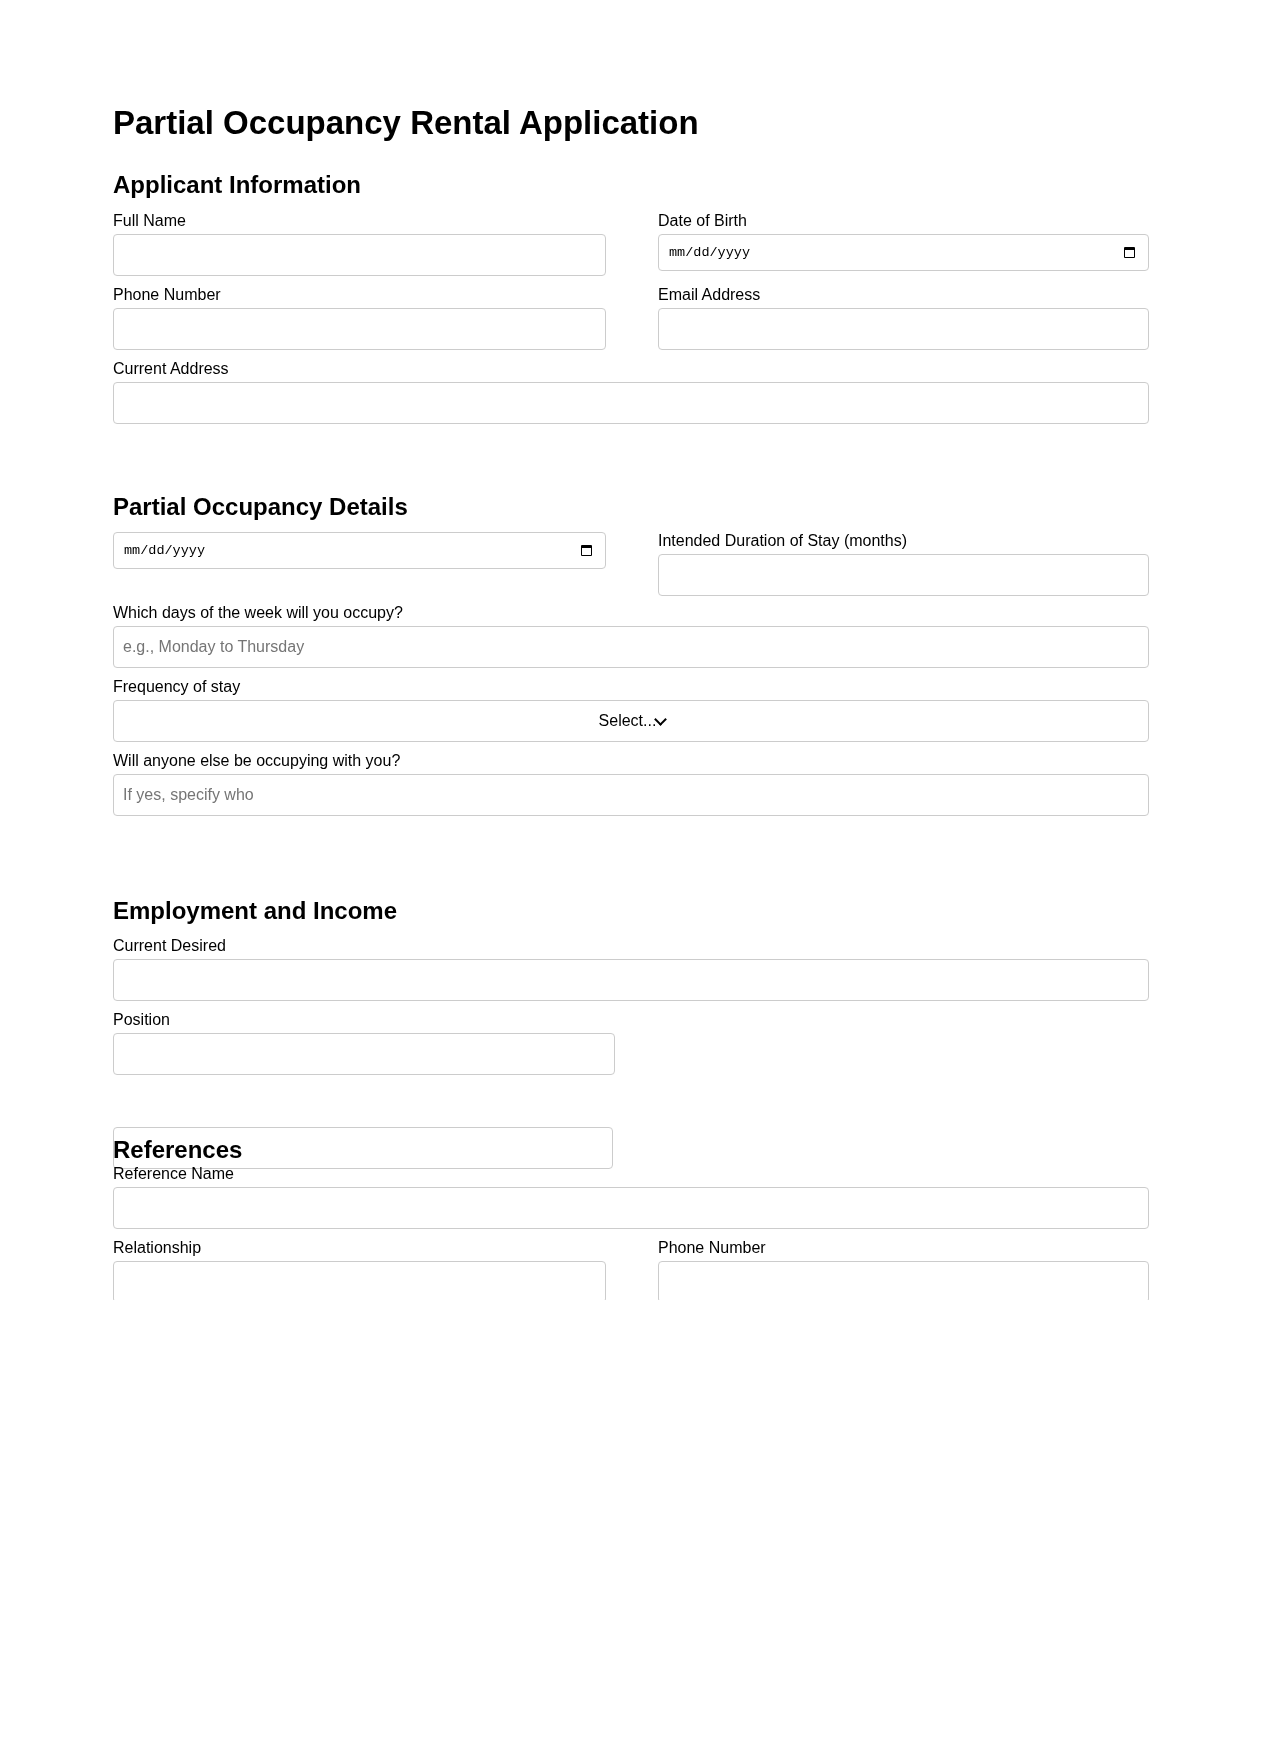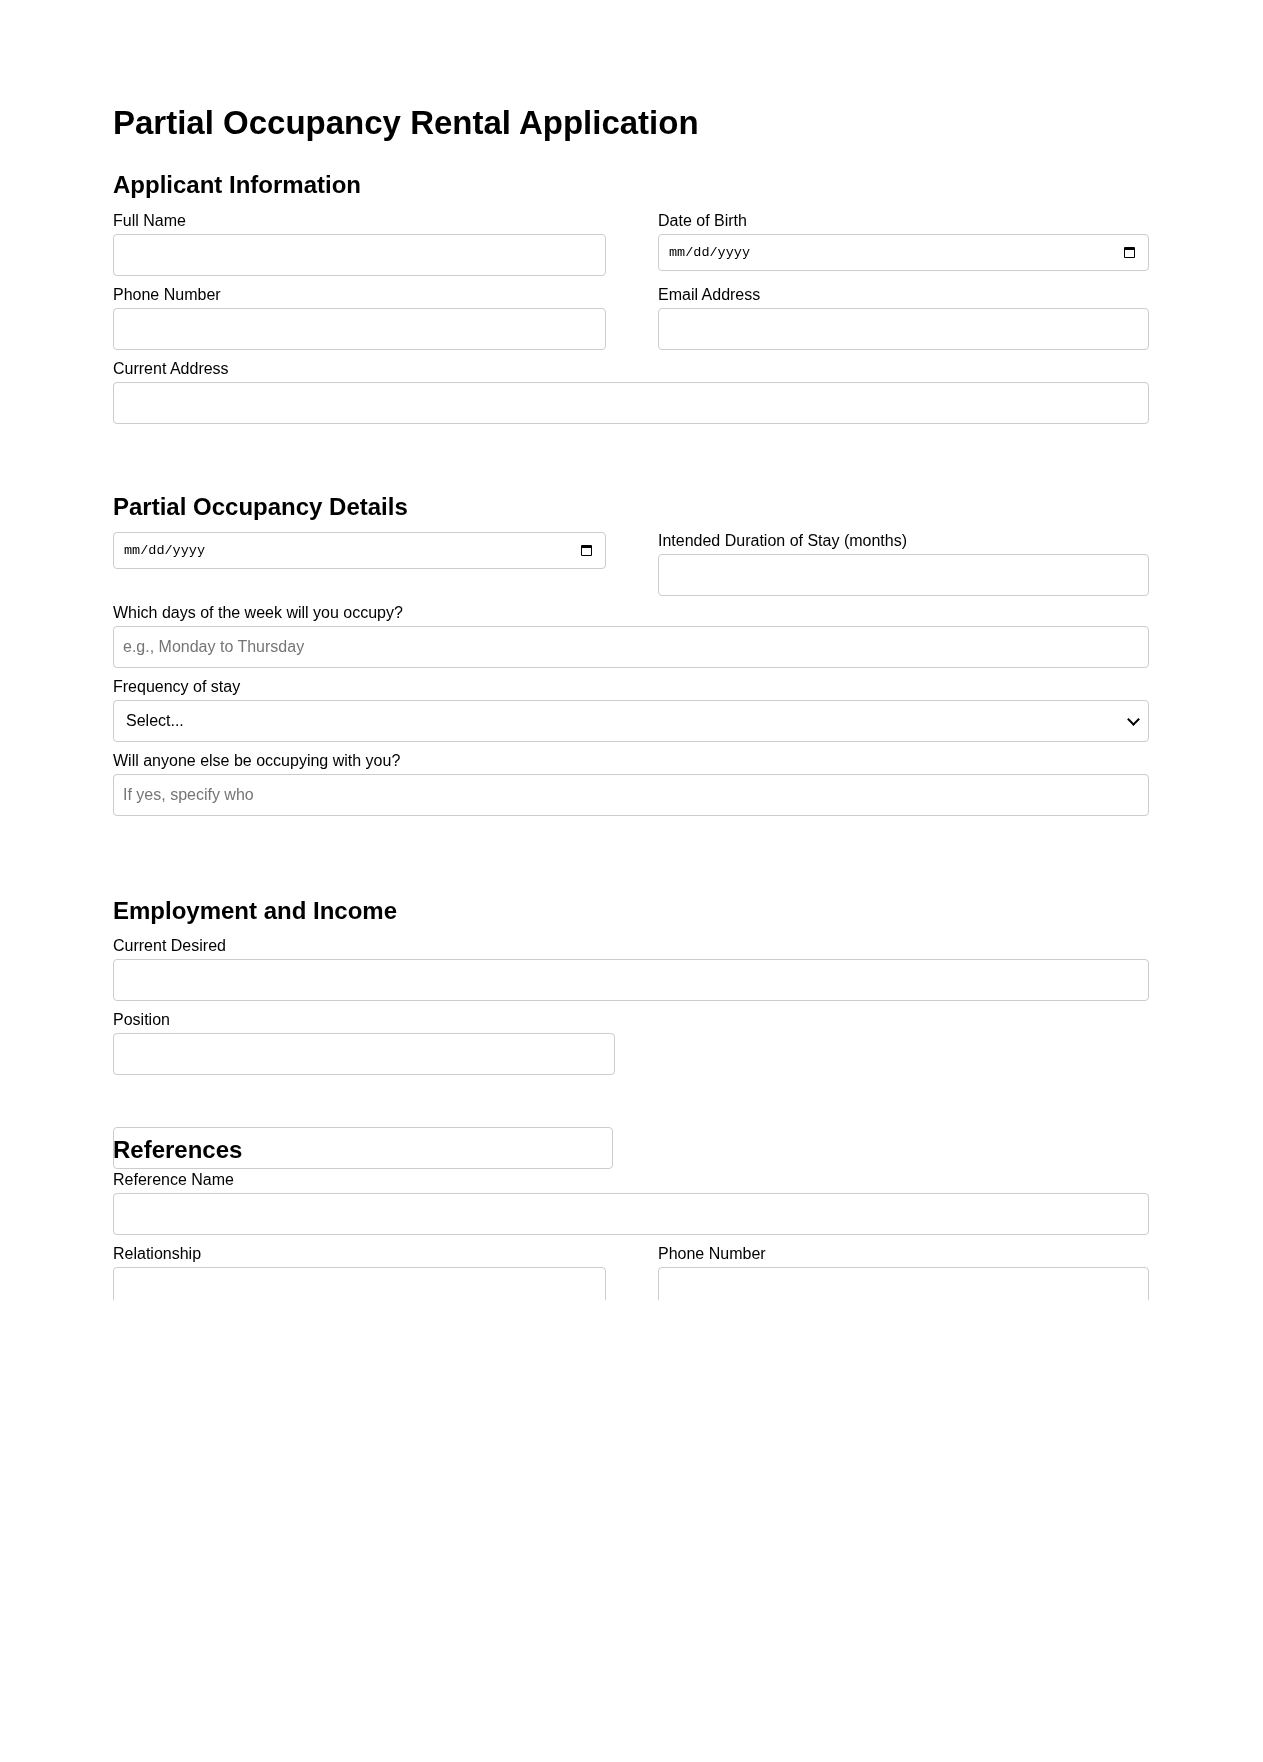--- a/index.html
+++ b/index.html
@@ -33,21 +33,21 @@
   .input {
     box-sizing: border-box; height: 42px; border: 1px solid #cccccc; border-radius: 4px;
     background: #fff; font-family: "Liberation Sans", sans-serif; font-size: 16px;
     padding: 0 9px; display: flex; align-items: center; color: #000;
   }
   .input .placeholder { color: #757575; }
   .input.date {
     height: 37px; font-family: "Liberation Mono", monospace; font-size: 13.5px; padding: 12px 10px;
     justify-content: space-between;
   }
-  .input.select { justify-content: space-between; padding: 0 8px 0 12px; }
+  .input.select { justify-content: center; padding: 0 8px 0 12px; }
   .cal-icon {
     width: 11px; height: 11px; border: 1.5px solid #000; border-top-width: 3px; border-radius: 1px;
     box-sizing: border-box; position: relative; margin-right: 3px;
   }
   .chev-icon {
     width: 7px; height: 7px; border-right: 2.5px solid #000; border-bottom: 2.5px solid #000;
     transform: rotate(45deg); margin-top: -4px; margin-right: 2px;
   }
 </style>
 </head>
@@ -162,21 +162,21 @@
         <div class="field half-right">
           <div class="input">
               <span></span>
             </div>
         </div>
       </div>
     </div>
 
     <div class="section" style="top:1136px;">
       <h2>References</h2>
-      <div class="row" style="margin-top:7px;">
+      <div class="row" style="margin-top:1px;">
         <div class="field full">
           <label>Reference Name</label>
           <div class="input">
               <span></span>
             </div>
         </div>
       </div>
       <div class="row" style="margin-top:10px;">
         <div class="field half-left">
           <label>Relationship</label>

